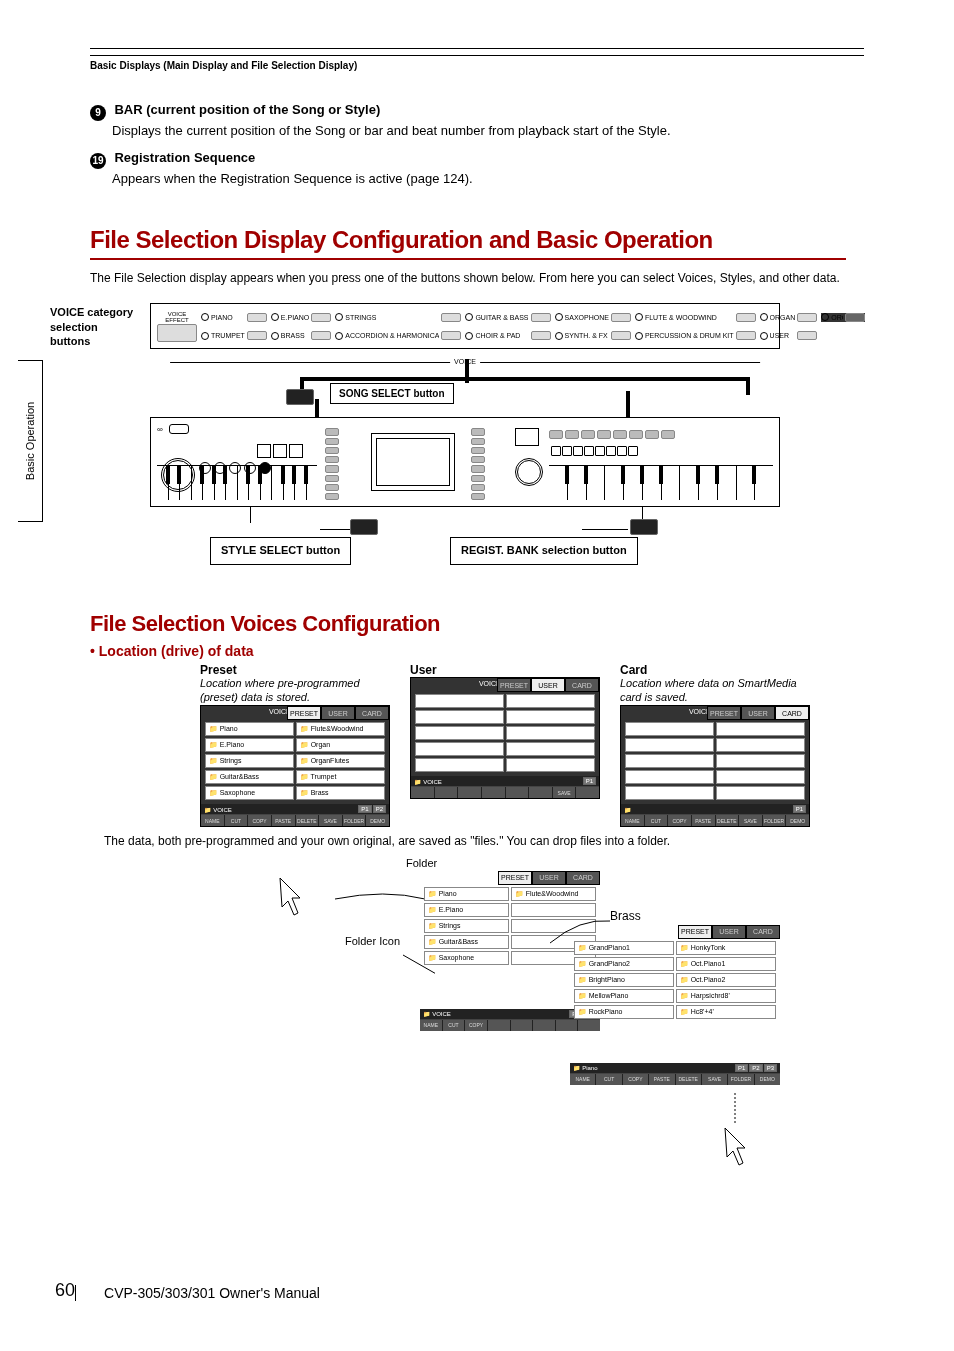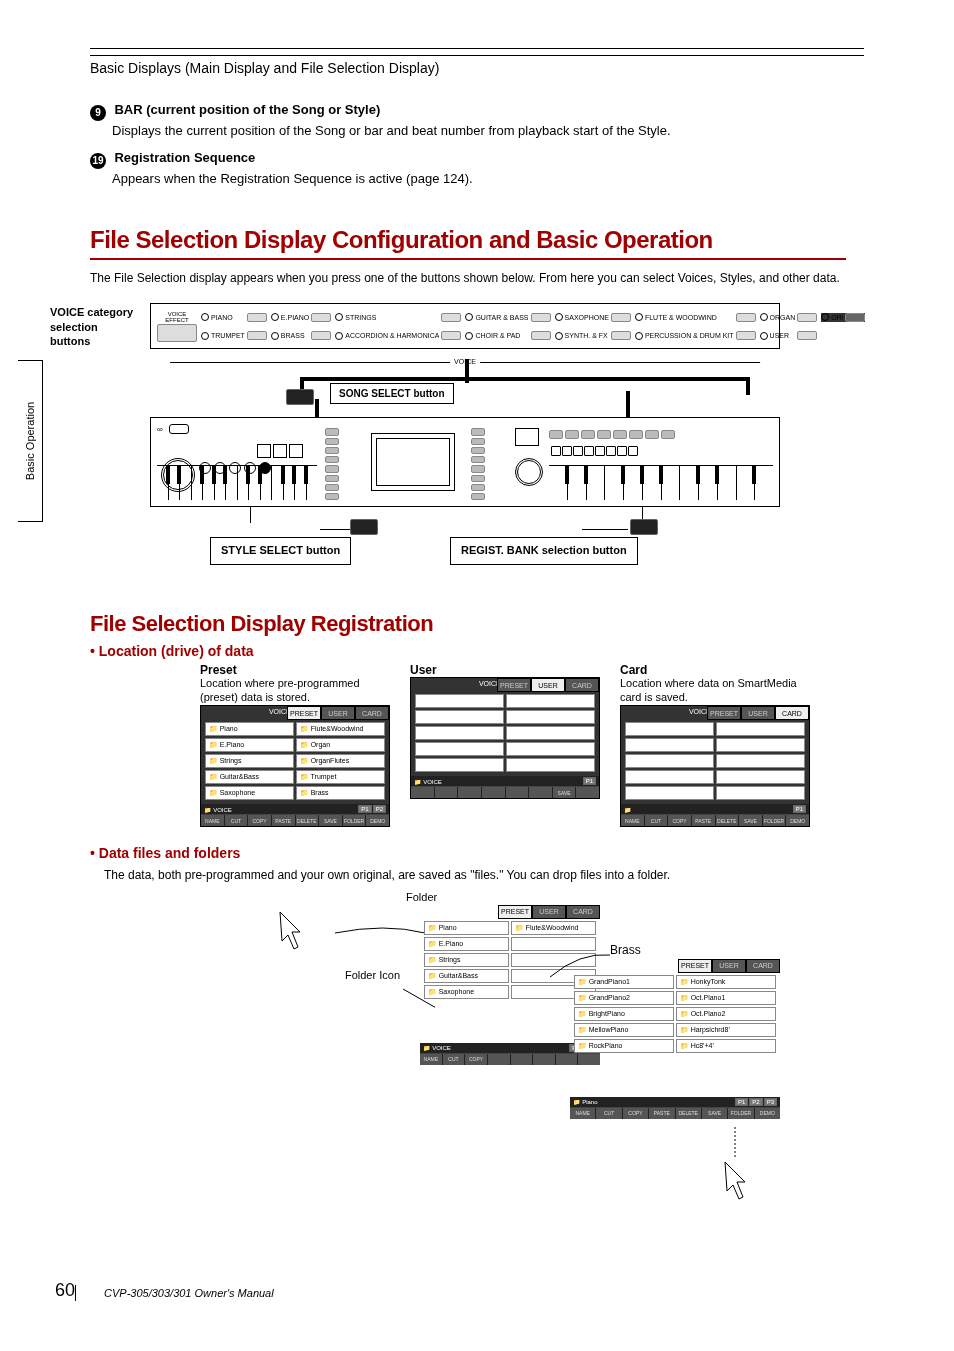--- a/index.html
+++ b/index.html
@@ -19,21 +19,21 @@
     border-top: 1px solid #000;
   }
   .top-rule2 {
     position: absolute;
     left: 90px; right: 90px; top: 55px;
     border-top: 1px solid #000;
   }
   .running-head {
     position: absolute;
     left: 90px; top: 60px;
-    font-size: 14px; font-weight: normal;
+    font-size: 10px; font-weight: bold;
   }
   .side-tab {
     position: absolute;
     left: 18px; top: 360px;
     width: 24px; height: 160px;
     border-top: 1px solid #000;
     border-right: 1px solid #000;
     border-bottom: 1px solid #000;
     background: #fff;
   }
@@ -173,21 +173,21 @@
   .keys .wk { flex:1; border-right:1px solid #000; position:relative; }
   .keys .wk:last-child{border-right:none;}
   .keys .blk{ position:absolute; top:0; right:-2px; width:4px; height:18px; background:#000;}
 
   .callout2 { height: 80px; position: relative; }
 
   
   .drives { display: flex; gap: 20px; margin-left: 110px; }
   .drive { width: 190px; }
   .drive .hd { font-size: 12px; font-weight: bold; }
-  .drive .ds { font-size: 11px; line-height:1.25; height:28px; }
+  .drive .ds { font-size: 11px; line-height:1.25; height:28px;font-style:italic; }
   .drive .shot {
     border: 1px solid #000; height: 120px; position: relative; background:#333;
   }
   .shot .tabs { position:absolute; top:0; right:0; display:flex; height:14px; font-size:7px; }
   .shot .tab { width:32px; border:1px solid #000; background:#555; color:#ccc; display:flex; align-items:center; justify-content:center; }
   .shot .tab.on{ background:#eee; color:#000; }
   .shot .title{ position:absolute; top:2px; left:0; right:0; text-align:center; font-size:7px; color:#fff; }
   .shot .list { position:absolute; top:16px; left:4px; right:4px; bottom:24px; display:grid; grid-template-columns:1fr 1fr; grid-auto-rows:14px; gap:2px; }
   .shot .row { background:#fff; border:1px solid #888; font-size:7px; display:flex; align-items:center; padding:0 3px; overflow:hidden; white-space:nowrap; }
   .shot .foot{ position:absolute; left:0; right:0; bottom:0; height:22px; background:#444; }
@@ -201,21 +201,21 @@
   .folderfig .lbl { position:absolute; font-size:11px; }
   .folderfig svg { position:absolute; }
   .shot2 { position:absolute; }
 
   .footer {
     position: absolute;
     left: 55px; bottom: 50px;
     display: flex; align-items: flex-end; 
   }
   .footer .pg { font-size: 18px; }
-  .footer .om { font-size: 11px; border-left: 1px solid #000; padding-left: 28px; height: 16px; display:flex; align-items:center;font-style:italic;}
+  .footer .om { font-size: 14px; border-left: 1px solid #000; padding-left: 28px; height: 16px; display:flex; align-items:center;}
 </style>
 </head>
 <body>
 
 <div class="top-rule"></div>
 <div class="top-rule2"></div>
 <div class="running-head">Basic Displays (Main Display and File Selection Display)</div>
 
 <div class="side-tab">
   <div class="rot">Basic Operation</div>
@@ -498,21 +498,21 @@
         <div class="chip" style="position:absolute; left:480px; top:12px; background:#222; width:26px;height:14px;border:1px solid #666;border-radius:2px;"></div>
         <div style="position:absolute; left:300px; top:30px; border:1px solid #000; padding:6px 10px; font-size:11px; font-weight:bold; line-height:1.2;">
           <div>REGIST. BANK selection button</div>
         </div>
         <div style="position:absolute; left:432px; top:22px; width:46px; border-top:1px solid #000;"></div>
         <div style="position:absolute; left:492px; top:0; height:12px; border-left:1px solid #000;"></div>
       </div>
     </div>
   </div>
 
-  <h1 class="sub">File Selection Display Registration</h1>
+  <h1 class="sub">File Selection Voices Configuration</h1>
   <div class="bullet-red">• Location (drive) of data</div>
 
   <div class="drives">
     <div class="drive">
       <div class="hd">Preset</div>
       <div class="ds">Location where pre-programmed (preset) data is stored.</div>
       <div class="shot">
           <div class="title">VOICE(RIGHT1)</div>
           <div class="tabs">
             <div class="tab on">PRESET</div>
@@ -614,21 +614,20 @@
               <div class="ft">DELETE</div>
               <div class="ft">SAVE</div>
               <div class="ft">FOLDER</div>
               <div class="ft">DEMO</div>
             </div>
           </div>
         </div>
     </div>
   </div>
 
-  <div class="bullet-red" style="margin-top:18px;">• Data files and folders</div>
   <p class="body" style="margin-left:14px;">The data, both pre-programmed and your own original, are saved as "files." You can drop files into a folder.</p>
 
   <div class="folderfig">
     <div class="lbl" style="left:116px; top:-6px;">Folder</div>
     <svg style="left:-20px; top:10px;" width="60" height="60">
       <polygon points="10,5 30,25 22,25 28,40 24,42 18,28 12,34" fill="#fff" stroke="#000"></polygon>
     </svg>
     <div class="lbl" style="left:50px; top:72px; text-align:right; width:60px; line-height:1.2;">Folder Icon</div>
     <svg style="left:35px; top:26px;" width="110" height="90">
       <path d="M10 10 Q60 0 100 10" fill="none" stroke="#000"></path>

